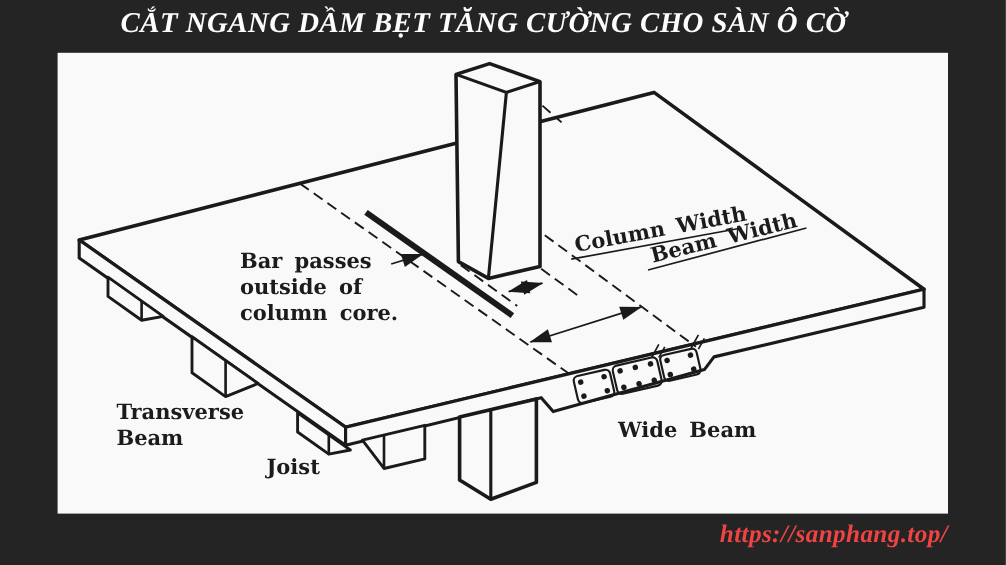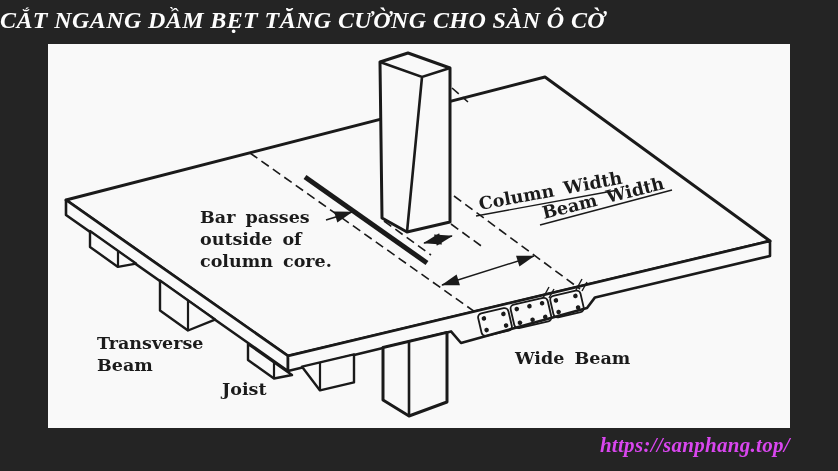--- a/index.html
+++ b/index.html
@@ -1,25 +1,25 @@
 <!DOCTYPE html>
 <html><head>
 <meta charset="utf-8">
 <style>
   html,body{margin:0;padding:0;}
   body{width:838px;height:471px;overflow:hidden;background:#242424;
        font-family:"Liberation Sans",sans-serif;}
   .stage{position:relative;width:838px;height:471px;background:#242424;}
-  .title{position:absolute;top:7px;left:0;width:734px;text-align:left;
+  .title{position:absolute;top:7px;left:0;width:734px;text-align:center;
          color:#fdfdfd;font-family:"Liberation Serif",serif;
          font-style:italic;font-weight:bold;font-size:24px;letter-spacing:.4px;
-         white-space:nowrap;}
+         white-space:nowrap;padding-left:36px;}
   .panel{position:absolute;left:48px;top:44px;width:742px;height:384px;
          background:#f9f9f9;}
-  .footer{position:absolute;top:433px;right:48px;color:#d946ef;
+  .footer{position:absolute;top:433px;right:48px;color:#ef4444;
           font-family:"Liberation Serif",serif;font-style:italic;
           font-weight:bold;font-size:21px;letter-spacing:.3px;}
   svg{display:block;}
   .ln{stroke:#1a1a1a;fill:none;}
   .face{fill:#f9f9f9;stroke:#1a1a1a;stroke-linejoin:round;}
   .lbl{font-family:"DejaVu Serif",serif;font-size:17.5px;font-weight:600;
        fill:#1b1b1b;word-spacing:4px;}
   .dash{stroke:#1a1a1a;stroke-width:1.6;stroke-dasharray:9 5;fill:none;}
   .dim{stroke:#1a1a1a;stroke-width:1.5;fill:none;}
 </style>

